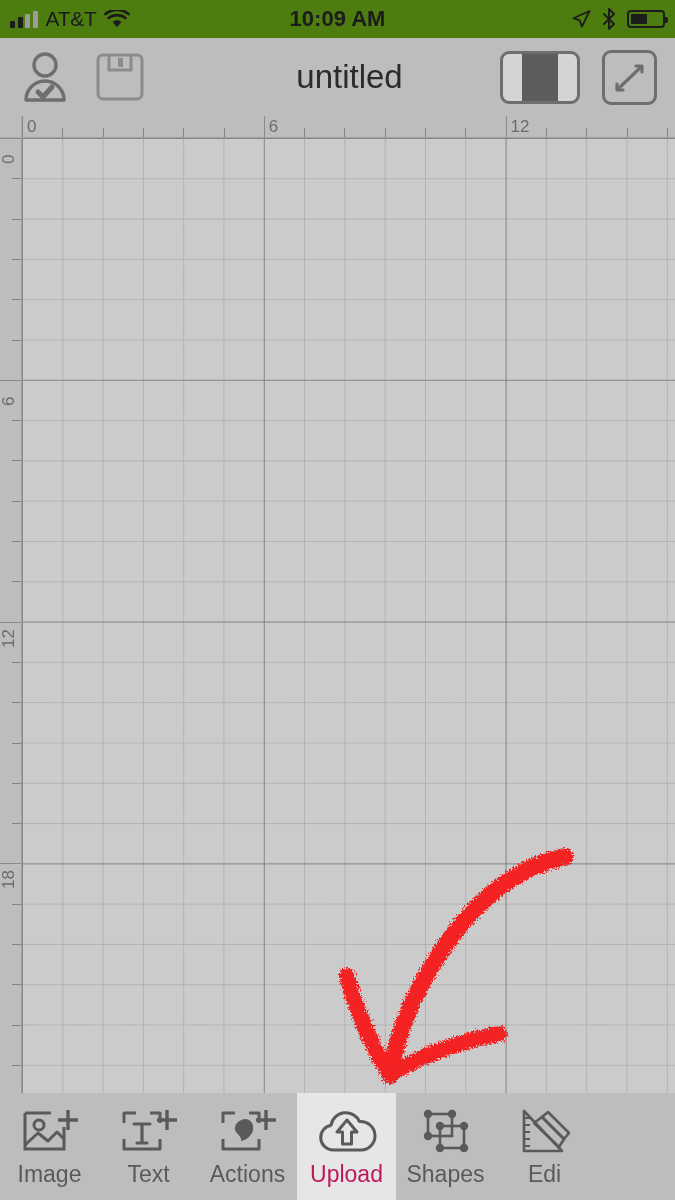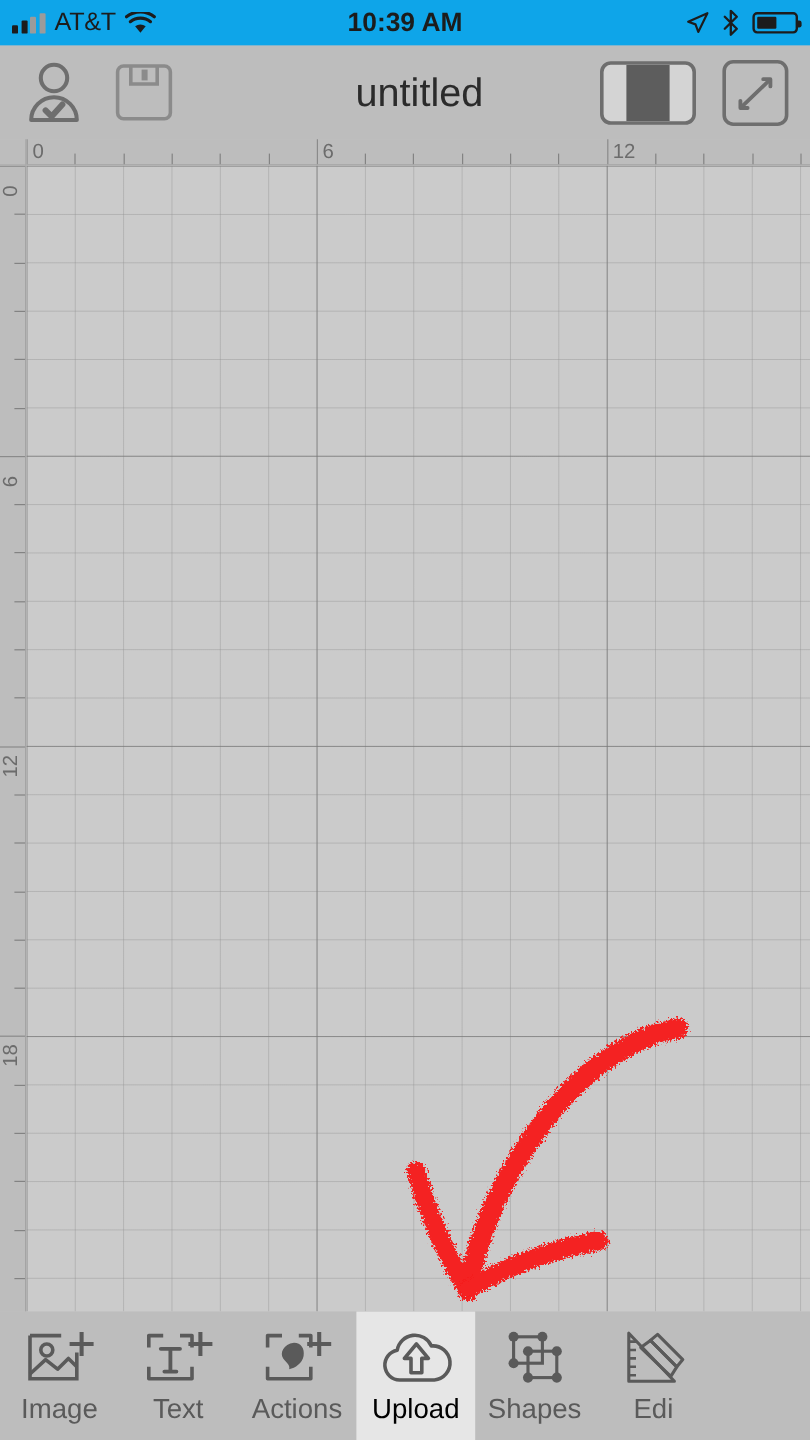--- a/index.html
+++ b/index.html
@@ -7,21 +7,21 @@
     width:675px;height:1200px;overflow:hidden;
     font-family:"Liberation Sans","DejaVu Sans",sans-serif;
     background:#c3c3c3;
     -webkit-font-smoothing:antialiased;
   }
   .phone{position:relative;width:675px;height:1200px;overflow:hidden;}
 
   
   .statusbar{
     position:absolute;left:0;top:0;width:675px;height:38px;
-    background:#0ea5e9;display:flex;align-items:center;
+    background:#4d7c0f;display:flex;align-items:center;
   }
   .sb-left{position:absolute;left:10px;top:0;height:38px;display:flex;align-items:center;gap:8px;}
   .sb-center{position:absolute;left:0;right:0;top:0;height:38px;display:flex;align-items:center;justify-content:center;}
   .sb-right{position:absolute;right:10px;top:0;height:38px;display:flex;align-items:center;gap:11px;}
   .sb-time{font-size:22px;font-weight:bold;color:#1c1c1c;letter-spacing:0px;}
   .sb-carrier{font-size:21px;color:#1c1c1c;letter-spacing:-0.3px;}
   .signal{display:flex;align-items:flex-end;gap:2.5px;height:17px;}
   .signal i{display:block;width:5px;border-radius:1px;background:#1c1c1c;}
   .signal i.off{background:#9b9b9b;}
   .signal i:nth-child(1){height:7px;}
@@ -108,21 +108,21 @@
     position:absolute;left:0;bottom:0;width:675px;height:107px;
     background:#bdbdbd;display:flex;align-items:stretch;
   }
   .tool{
     position:relative;width:99px;display:flex;flex-direction:column;
     align-items:center;justify-content:center;gap:3px;
   }
   .tool .glyph{height:52px;display:flex;align-items:center;justify-content:center;}
   .tool .lbl{font-size:23px;color:#5a5a5a;line-height:26px;}
   .tool.active{background:#e6e6e6;}
-  .tool.active .lbl{color:#000000;}
+  .tool.active .lbl{color:#be185d;}
   .makeit-panel{
     position:absolute;right:0;top:0;width:127px;height:107px;
     background:#c9c9c9;display:flex;flex-direction:column;
     align-items:center;justify-content:center;gap:3px;
   }
   .makeit-circle{
     width:52px;height:52px;border-radius:50%;background:#a6c04f;
     display:flex;align-items:center;justify-content:center;position:relative;
   }
   .makeit-lbl{font-size:23px;color:#8d8d8d;line-height:26px;}
@@ -144,21 +144,21 @@
       <span>
         <svg class="icn" width="26" height="19" viewBox="0 0 26 19">
           <path d="M13 17.3 L8.6 11.9 a7 7 0 0 1 8.8 0 Z" fill="#1c1c1c"></path>
           <path d="M4.6 8.1 a13.2 13.2 0 0 1 16.8 0" stroke="#1c1c1c" stroke-width="2.6" fill="none" stroke-linecap="round"></path>
           <path d="M1.4 4.0 a18.4 18.4 0 0 1 23.2 0" stroke="#1c1c1c" stroke-width="2.6" fill="none" stroke-linecap="round"></path>
         </svg>
       </span>
     </div>
 
     <div class="sb-center">
-      <span class="sb-time">10:39 AM</span>
+      <span class="sb-time">10:09 AM</span>
     </div>
 
     <div class="sb-right">
       <span>
         <svg class="icn" width="20" height="20" viewBox="0 0 20 20">
           <path d="M18.5 2 L2.5 9.2 L8.6 11.3 L10.9 17.6 Z" fill="none" stroke="#1c1c1c" stroke-width="1.8" stroke-linejoin="round"></path>
         </svg>
       </span>
       <span>
         <svg class="icn" width="14" height="22" viewBox="0 0 14 22">

